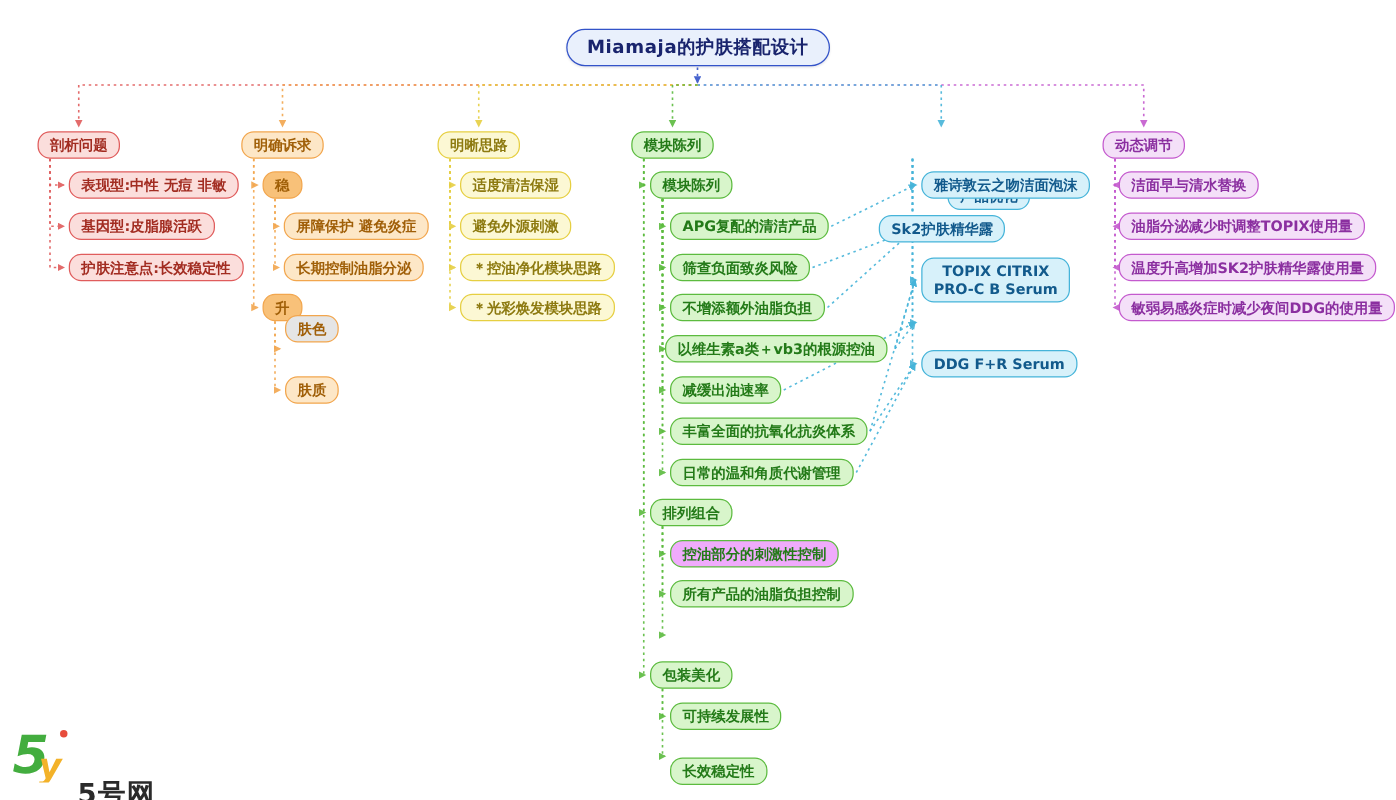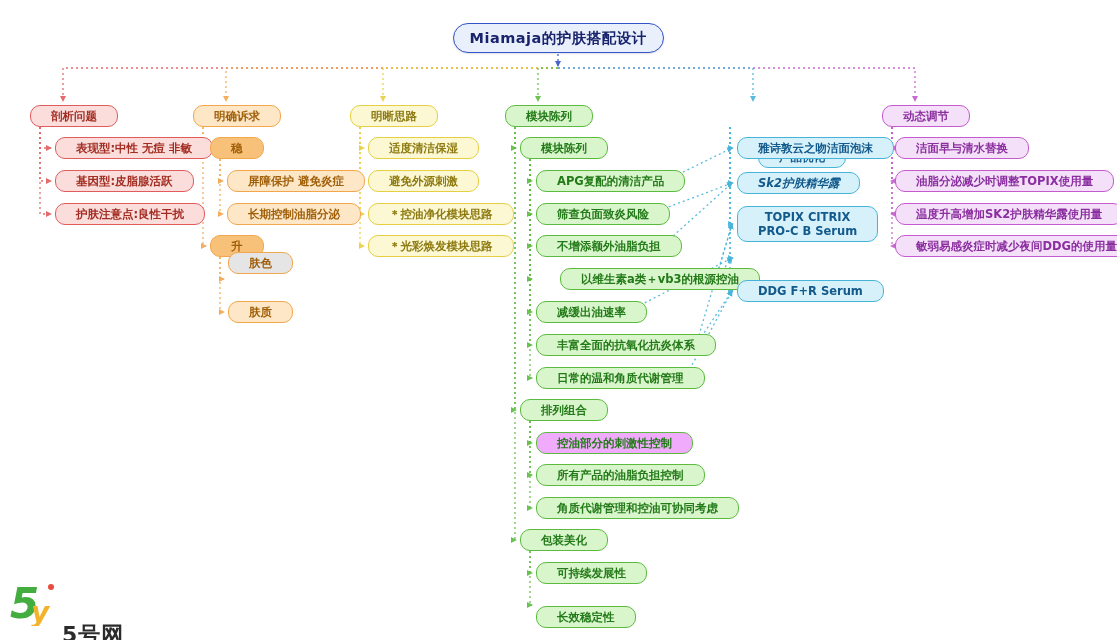--- a/index.html
+++ b/index.html
@@ -4,21 +4,21 @@
 <style>
   html,body{margin:0;padding:0;}
   #stage{
     position:relative;width:1117px;height:640px;background:#ffffff;overflow:hidden;
     font-family:"DejaVu Sans","Liberation Sans",sans-serif;
   }
   #link-layer{position:absolute;left:0;top:0;width:1117px;height:640px;z-index:1;}
   #nodes{position:absolute;left:0;top:0;width:1112px;height:640px;z-index:2;}
   .node{
     position:absolute;box-sizing:border-box;border-radius:10px;border:1.3px solid #999;
-    padding:3px 20px;font-size:11.5px;font-weight:600;line-height:1.25;
+    padding:3px 9px;font-size:11.5px;font-weight:600;line-height:1.25;
     white-space:pre;text-align:center;
   }
   .hdr{font-weight:700;}
   .title-node{
     border-radius:15px;border-width:1.7px;padding:5px 16px;
     font-size:14.5px;font-weight:700;letter-spacing:.5px;
     box-shadow:0 1px 2px rgba(0,0,50,.12);
   }
   .watermark{position:absolute;left:10px;top:580px;display:flex;align-items:flex-start;gap:6px;z-index:3;}
   .wm-text{display:flex;flex-direction:column;margin-top:40px;}
@@ -105,52 +105,51 @@
       <path d="M 627 312 L 732 258" stroke="#46b4d9" stroke-width="1.3" stroke-dasharray="2 3" fill="none" opacity="0.9" marker-end="url(#arr-cyan)"></path>
       <path d="M 696 345 L 732 224" stroke="#46b4d9" stroke-width="1.3" stroke-dasharray="2 3" fill="none" opacity="0.9" marker-end="url(#arr-cyan)"></path>
       <path d="M 696 345 L 732 291" stroke="#46b4d9" stroke-width="1.3" stroke-dasharray="2 3" fill="none" opacity="0.9" marker-end="url(#arr-cyan)"></path>
       <path d="M 685 378 L 732 291" stroke="#46b4d9" stroke-width="1.3" stroke-dasharray="2 3" fill="none" opacity="0.9" marker-end="url(#arr-cyan)"></path>
     </svg>
   <div id="nodes">
       <div class="node title-node" style="border-color: rgb(51, 83, 201); background: rgb(233, 240, 252); color: rgb(25, 36, 109); left: 452.5px; top: 23px;">Miamaja的护肤搭配设计</div>
       <div class="node hdr" style="border-color: rgb(224, 92, 92); background: rgb(251, 222, 220); color: rgb(162, 44, 33); left: 30px; top: 105px;">剖析问题</div>
       <div class="node" style="border-color: rgb(224, 92, 92); background: rgb(251, 222, 220); color: rgb(162, 44, 33); left: 55px; top: 137px;">表现型:中性 无痘 非敏</div>
       <div class="node" style="border-color: rgb(224, 92, 92); background: rgb(251, 222, 220); color: rgb(162, 44, 33); left: 55px; top: 170px;">基因型:皮脂腺活跃</div>
-      <div class="node" style="border-color: rgb(224, 92, 92); background: rgb(251, 222, 220); color: rgb(162, 44, 33); left: 55px; top: 203px;">护肤注意点:良性干扰</div>
+      <div class="node" style="border-color: rgb(224, 92, 92); background: rgb(251, 222, 220); color: rgb(162, 44, 33); left: 55px; top: 203px;">护肤注意点:长效稳定性</div>
       <div class="node hdr" style="border-color: rgb(242, 166, 78); background: rgb(253, 231, 199); color: rgb(160, 95, 8); left: 193px; top: 105px;">明确诉求</div>
       <div class="node" style="border-color: rgb(242, 166, 78); background: rgb(248, 193, 121); color: rgb(160, 95, 8); left: 210px; top: 137px;">稳</div>
       <div class="node" style="border-color: rgb(242, 166, 78); background: rgb(253, 231, 199); color: rgb(160, 95, 8); left: 227px; top: 170px;">屏障保护 避免炎症</div>
       <div class="node" style="border-color: rgb(242, 166, 78); background: rgb(253, 231, 199); color: rgb(160, 95, 8); left: 227px; top: 203px;">长期控制油脂分泌</div>
       <div class="node" style="border-color: rgb(242, 166, 78); background: rgb(248, 193, 121); color: rgb(160, 95, 8); left: 210px; top: 235px;">升</div>
       <div class="node" style="border-color: rgb(242, 166, 78); background: #e5e5e5; color: rgb(160, 95, 8); left: 228px; top: 252px;">肤色</div>
       <div class="node" style="border-color: rgb(242, 166, 78); background: rgb(253, 231, 199); color: rgb(160, 95, 8); left: 228px; top: 301px;">肤质</div>
       <div class="node hdr" style="border-color: rgb(230, 207, 66); background: rgb(252, 248, 212); color: rgb(141, 122, 16); left: 350px; top: 105px;">明晰思路</div>
       <div class="node" style="border-color: rgb(230, 207, 66); background: rgb(252, 248, 212); color: rgb(141, 122, 16); left: 368px; top: 137px;">适度清洁保湿</div>
       <div class="node" style="border-color: rgb(230, 207, 66); background: rgb(252, 248, 212); color: rgb(141, 122, 16); left: 368px; top: 170px; text-align: right;">避免外源刺激</div>
       <div class="node" style="border-color: rgb(230, 207, 66); background: rgb(252, 248, 212); color: rgb(141, 122, 16); left: 368px; top: 203px;">＊控油净化模块思路</div>
       <div class="node" style="border-color: rgb(230, 207, 66); background: rgb(252, 248, 212); color: rgb(141, 122, 16); left: 368px; top: 235px;">＊光彩焕发模块思路</div>
       <div class="node hdr" style="border-color: rgb(92, 187, 63); background: rgb(216, 245, 203); color: rgb(35, 122, 24); left: 505px; top: 105px;">模块陈列</div>
       <div class="node" style="border-color: rgb(92, 187, 63); background: rgb(216, 245, 203); color: rgb(35, 122, 24); left: 520px; top: 137px;">模块陈列</div>
       <div class="node" style="border-color: rgb(92, 187, 63); background: rgb(216, 245, 203); color: rgb(35, 122, 24); left: 536px; top: 170px;">APG复配的清洁产品</div>
       <div class="node" style="border-color: rgb(92, 187, 63); background: rgb(216, 245, 203); color: rgb(35, 122, 24); left: 536px; top: 203px;">筛查负面致炎风险</div>
       <div class="node" style="border-color: rgb(92, 187, 63); background: rgb(216, 245, 203); color: rgb(35, 122, 24); left: 536px; top: 235px;">不增添额外油脂负担</div>
-      <div class="node" style="border-color: rgb(92, 187, 63); background: rgb(216, 245, 203); color: rgb(35, 122, 24); left: 560px; top: 268px;">以维生素a类＋vb3的根源控油</div>
+      <div class="node" style="border-color: rgb(92, 187, 63); background: rgb(216, 245, 203); color: rgb(35, 122, 24); left: 532px; top: 268px;">以维生素a类＋vb3的根源控油</div>
       <div class="node" style="border-color: rgb(92, 187, 63); background: rgb(216, 245, 203); color: rgb(35, 122, 24); left: 536px; top: 301px;">减缓出油速率</div>
       <div class="node" style="border-color: rgb(92, 187, 63); background: rgb(216, 245, 203); color: rgb(35, 122, 24); left: 536px; top: 334px;">丰富全面的抗氧化抗炎体系</div>
       <div class="node" style="border-color: rgb(92, 187, 63); background: rgb(216, 245, 203); color: rgb(35, 122, 24); left: 536px; top: 367px;">日常的温和角质代谢管理</div>
       <div class="node" style="border-color: rgb(92, 187, 63); background: rgb(216, 245, 203); color: rgb(35, 122, 24); left: 520px; top: 399px;">排列组合</div>
       <div class="node" style="border-color: rgb(92, 187, 63); background: #f0abfc; color: rgb(35, 122, 24); left: 536px; top: 432px;">控油部分的刺激性控制</div>
       <div class="node" style="border-color: rgb(92, 187, 63); background: rgb(216, 245, 203); color: rgb(35, 122, 24); left: 536px; top: 464px;">所有产品的油脂负担控制</div>
-      <div class="node" style="border-color: rgb(92, 187, 63); background: rgb(216, 245, 203); color: rgb(35, 122, 24); left: 536px; top: 497px;">角质代谢管理和控油可协同考虑</div>
       <div class="node" style="border-color: rgb(92, 187, 63); background: rgb(216, 245, 203); color: rgb(35, 122, 24); left: 520px; top: 529px;">包装美化</div>
       <div class="node" style="border-color: rgb(92, 187, 63); background: rgb(216, 245, 203); color: rgb(35, 122, 24); left: 536px; top: 562px;">可持续发展性</div>
       <div class="node" style="border-color: rgb(92, 187, 63); background: rgb(216, 245, 203); color: rgb(35, 122, 24); left: 536px; top: 606px;">长效稳定性</div>
       <div class="node hdr" style="border-color: rgb(70, 180, 217); background: rgb(215, 241, 250); color: rgb(18, 90, 140); left: 758px; top: 105px; margin-top: 41px;">产品优化</div>
       <div class="node" style="border-color: rgb(70, 180, 217); background: rgb(215, 241, 250); color: rgb(18, 90, 140); left: 737px; top: 137px;">雅诗敦云之吻洁面泡沫</div>
-      <div class="node" style="border-color: rgb(70, 180, 217); background: rgb(215, 241, 250); color: rgb(18, 90, 140); font-weight: 800; left: 737px; top: 172px; font-style: italic;">Sk2护肤精华露</div>
+      <div class="node" style="border-color: rgb(70, 180, 217); background: rgb(215, 241, 250); color: rgb(18, 90, 140); font-weight: 800; left: 703px; top: 172px;">Sk2护肤精华露</div>
       <div class="node" style="border-color: rgb(70, 180, 217); background: rgb(215, 241, 250); color: rgb(18, 90, 140); font-weight: 800; left: 737px; top: 205.5px;">TOPIX CITRIX
 PRO-C B Serum</div>
       <div class="node" style="border-color: rgb(70, 180, 217); background: rgb(215, 241, 250); color: rgb(18, 90, 140); font-weight: 800; left: 737px; top: 280px;">DDG F+R Serum</div>
       <div class="node hdr" style="border-color: rgb(196, 90, 206); background: rgb(244, 224, 248); color: rgb(139, 47, 160); left: 882px; top: 105px;">动态调节</div>
       <div class="node" style="border-color: rgb(196, 90, 206); background: rgb(244, 224, 248); color: rgb(139, 47, 160); left: 895px; top: 137px;">洁面早与清水替换</div>
       <div class="node" style="border-color: rgb(196, 90, 206); background: rgb(244, 224, 248); color: rgb(139, 47, 160); left: 895px; top: 170px;">油脂分泌减少时调整TOPIX使用量</div>
       <div class="node" style="border-color: rgb(196, 90, 206); background: rgb(244, 224, 248); color: rgb(139, 47, 160); left: 895px; top: 203px;">温度升高增加SK2护肤精华露使用量</div>
       <div class="node" style="border-color: rgb(196, 90, 206); background: rgb(244, 224, 248); color: rgb(139, 47, 160); left: 895px; top: 235px;">敏弱易感炎症时减少夜间DDG的使用量</div>
     </div>
 

